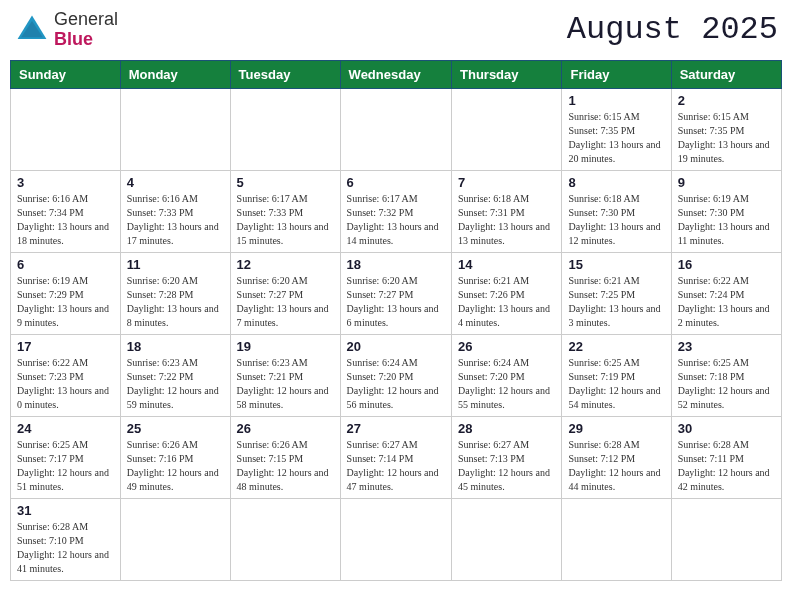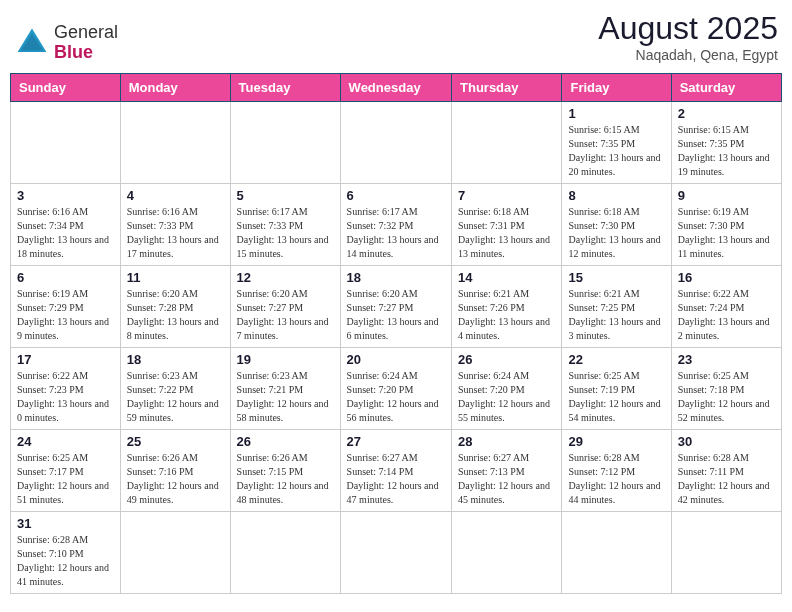--- a/index.html
+++ b/index.html
@@ -6,21 +6,21 @@
     body {
       font-family: Arial, sans-serif;
       background: #fff;
       width: 792px;
       min-height: 612px;
       padding: 10px;
     }
     .header {
       display: flex;
       justify-content: space-between;
-      align-items: flex-end;
+      align-items: center;
       margin-bottom: 10px;
       padding: 0 4px;
     }
     .logo {
       display: flex;
       align-items: center;
       gap: 4px;
     }
     .logo-text {
       font-size: 18px;
@@ -31,37 +31,38 @@
       display: block;
     }
     .logo-text .general { font-weight: normal; }
     .logo-text .blue { font-weight: bold; color: #be185d; }
     .logo-icon {
       width: 36px;
       height: 36px;
     }
     .title-block {
       text-align: right;
+      font-family: Liberation Mono, monospace;
     }
     .month-title {
       font-size: 32px;
       color: #1a1a2e;
       font-weight: normal;
     }
     .location-title {
       font-size: 14px;
       color: #555;
     }
     .calendar {
       width: 100%;
       border-collapse: collapse;
       border: 1px solid #ccc;
     }
     .calendar th {
-      background-color: #ec4899;
+      background-color: #15803d;
       color: #fff;
       text-align: left;
       padding: 6px 8px;
       font-size: 13px;
       font-weight: bold;
       border: 1px solid #1a5276;
     }
     .calendar td {
       vertical-align: top;
       padding: 4px 6px;
@@ -101,21 +102,20 @@
       <polygon points="20,4 36,30 4,30" fill="#2196c4"></polygon>
       <polygon points="20,10 32,28 8,28" fill="#1a5276" opacity="0.3"></polygon>
     </svg>
     <div class="logo-text">
       <span class="general">General</span>
       <span class="blue">Blue</span>
     </div>
   </div>
   <div class="title-block">
     <div class="month-title">August 2025</div>
-    <div class="location-title">Naqadah, Qena, Egypt</div>
   </div>
 </div>
 
 <table class="calendar">
   <thead>
     <tr>
     <th>Sunday</th>
         <th>Monday</th>
         <th>Tuesday</th>
         <th>Wednesday</th>

